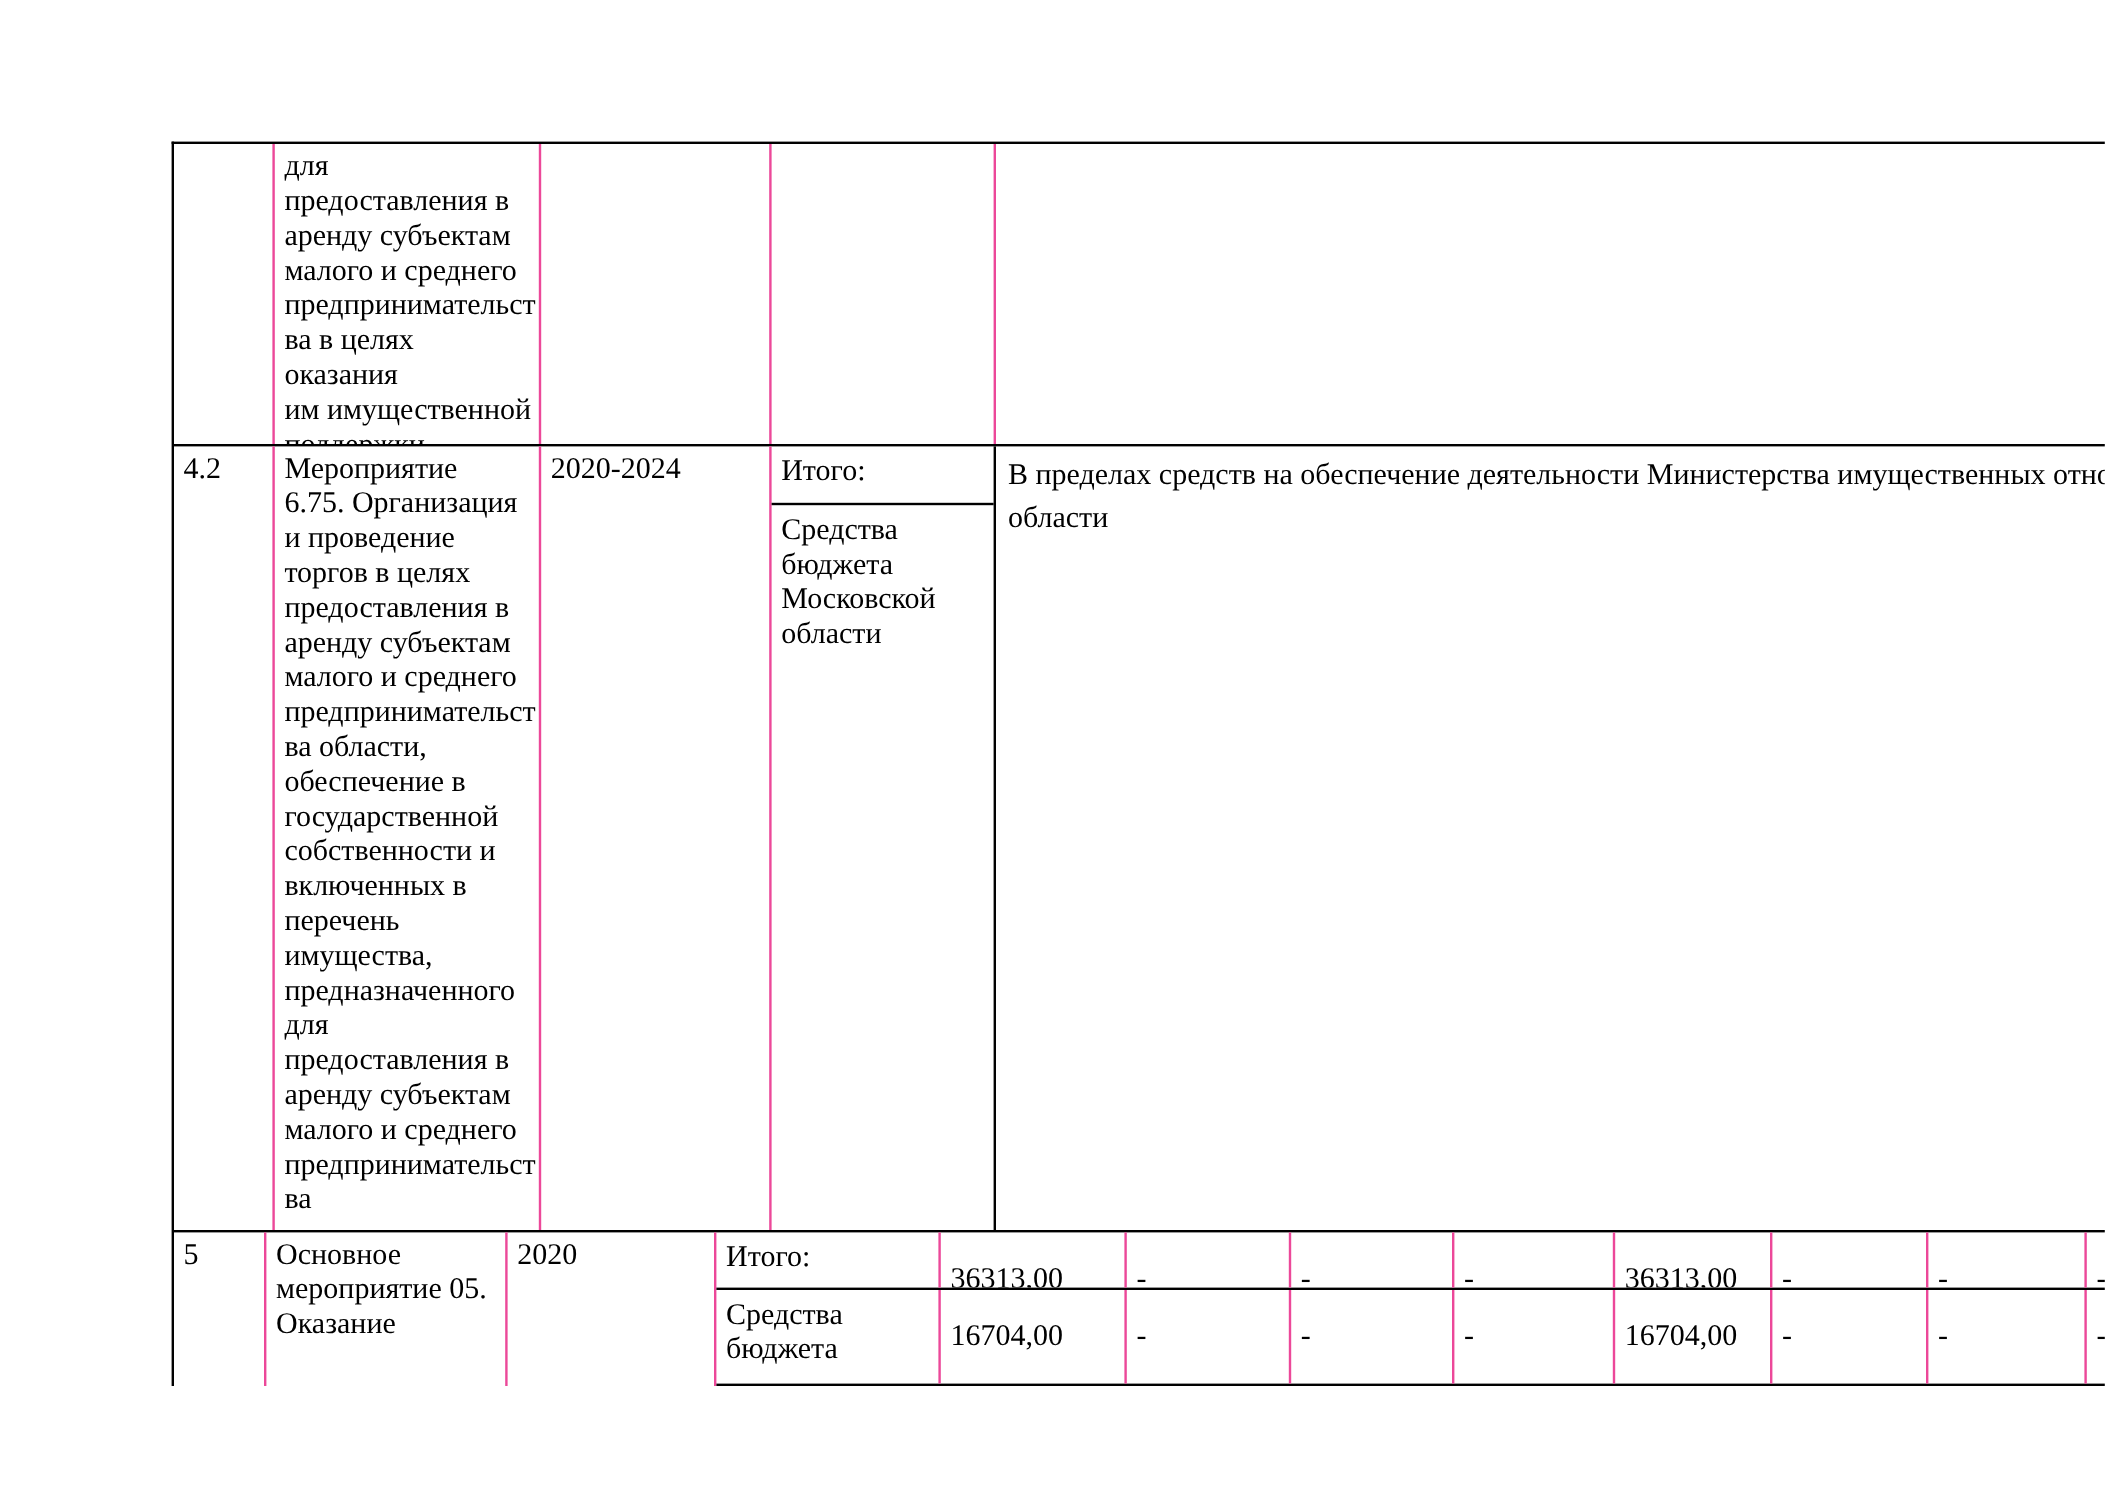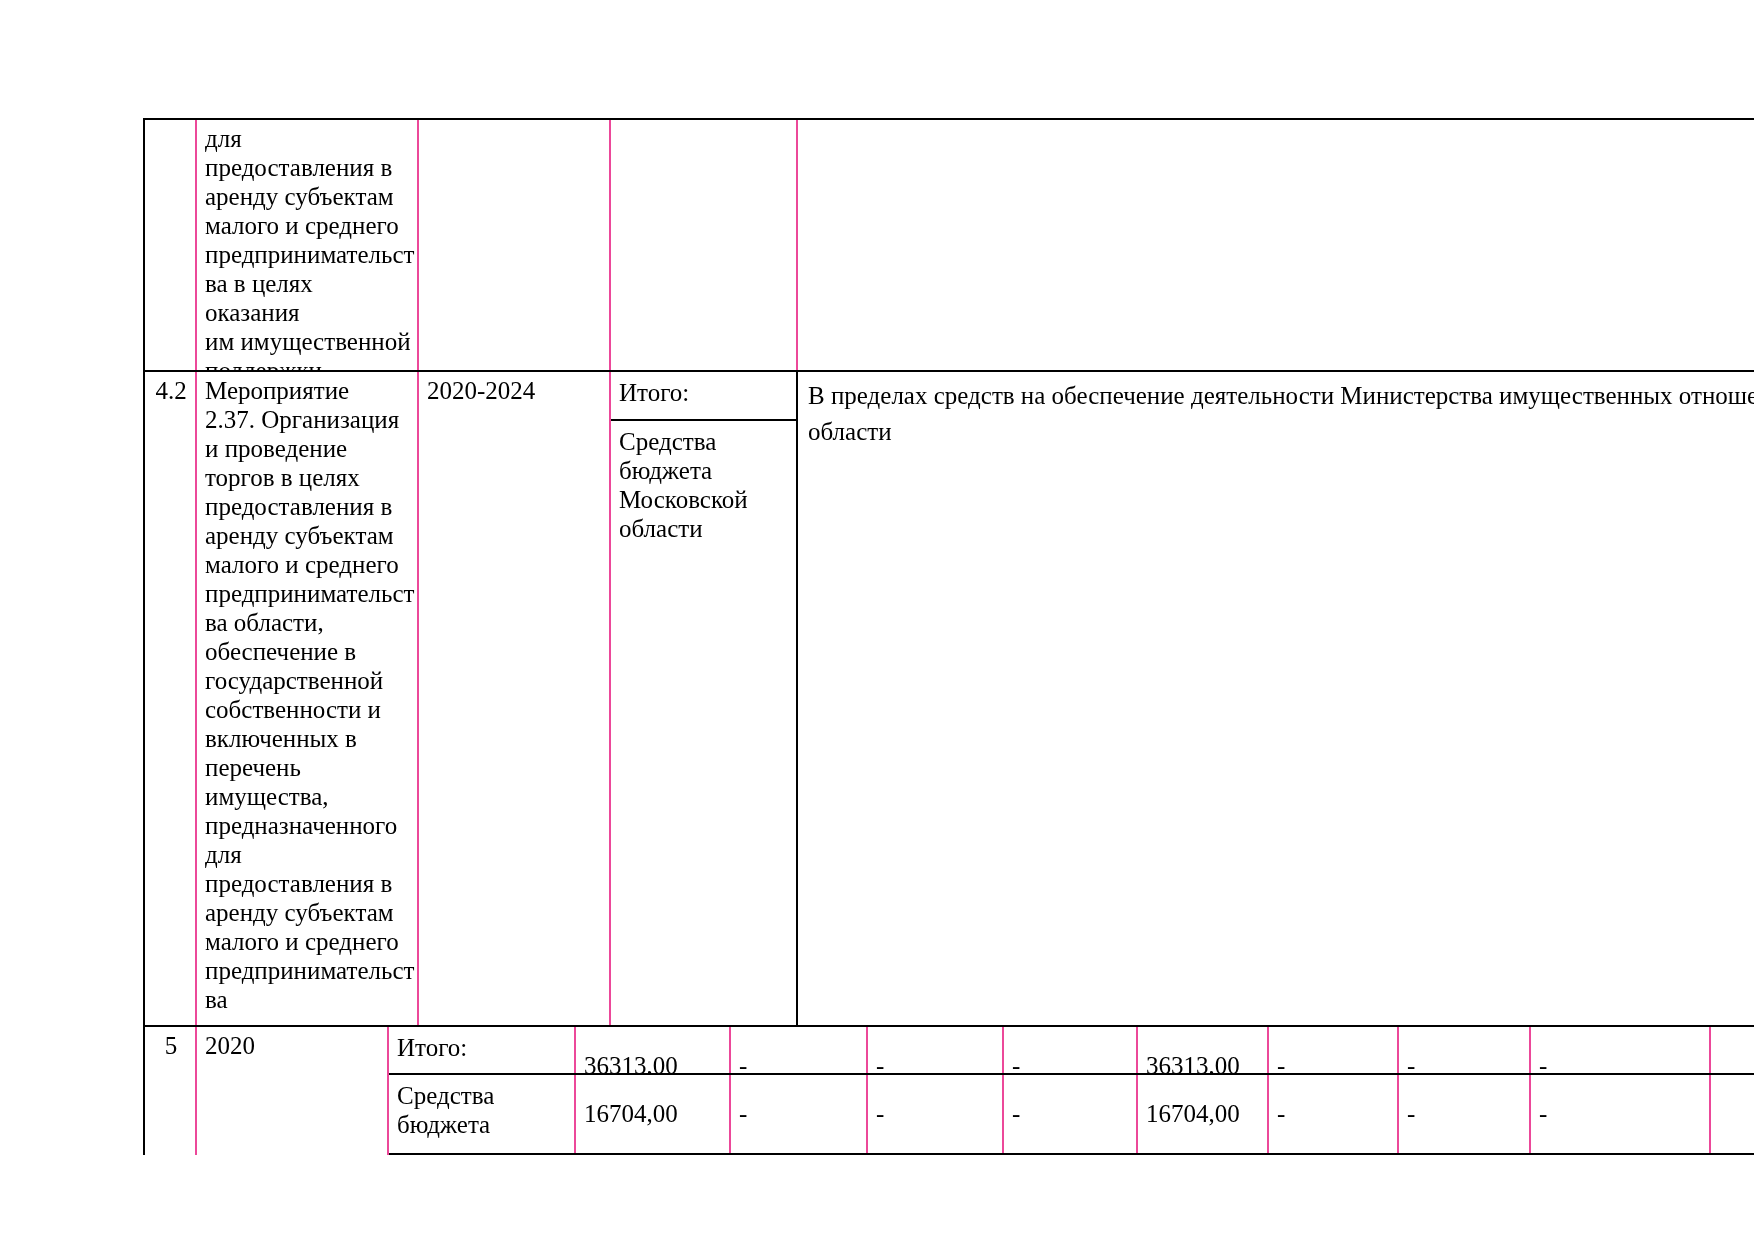--- a/index.html
+++ b/index.html
@@ -35,21 +35,21 @@
   }
   .trow-open {
     border-bottom: none;
   }
   .cell {
     border-right: 2px solid #ec4899;
     box-sizing: border-box;
     overflow: hidden;
     padding: 4px 6px 0 8px;
   }
-  .c-num   { width: 52px; text-align: center; }
+  .c-num   { width: 84px; }
   .c-name  { width: 222px; }
   .c-years { width: 192px; }
   .c-src   { width: 187px; }
   .c-annot { flex: 1; }
   .v1 { width: 155px; }
   .v2 { width: 137px; }
   .v3 { width: 136px; }
   .v4 { width: 134px; }
   .v5 { width: 131px; }
   .v6 { width: 130px; }
@@ -112,21 +112,21 @@
       </div>
     <div class="cell c-years"></div>
     <div class="cell c-src"></div>
     <div class="cell c-annot"></div>
   </div>
 
   <div class="trow" style="height:655px">
     <div class="cell c-num">4.2</div>
     <div class="cell c-name">
         <div>Мероприятие</div>
-        <div>2.37. Организация</div>
+        <div>6.75. Организация</div>
         <div>и проведение</div>
         <div>торгов в целях</div>
         <div>предоставления в</div>
         <div>аренду субъектам</div>
         <div>малого и среднего</div>
         <div>предпринимательст</div>
         <div>ва области,</div>
         <div>обеспечение в</div>
         <div>государственной</div>
         <div>собственности и</div>
@@ -152,20 +152,25 @@
         </div>
     </div>
     <div class="cell c-annot annot-text">
         <div>В пределах средств на обеспечение деятельности Министерства имущественных отношений Московской</div>
         <div>области</div>
       </div>
   </div>
 
   <div class="trow trow-open" style="height:128px">
     <div class="cell c-num no-bottom">5</div>
+    <div class="cell c-name no-bottom">
+        <div>Основное</div>
+        <div>мероприятие 05.</div>
+        <div>Оказание</div>
+      </div>
     <div class="cell c-years no-bottom">2020</div>
     <div class="right-block">
       <div class="subrow subrow-top">
         <div class="cell c-src">Итого:</div>
         <div class="cell c-val v1">36313,00</div>
         <div class="cell c-val v2">-</div>
         <div class="cell c-val v3">-</div>
         <div class="cell c-val v4">-</div>
         <div class="cell c-val v5">36313,00</div>
         <div class="cell c-val v6">-</div>

